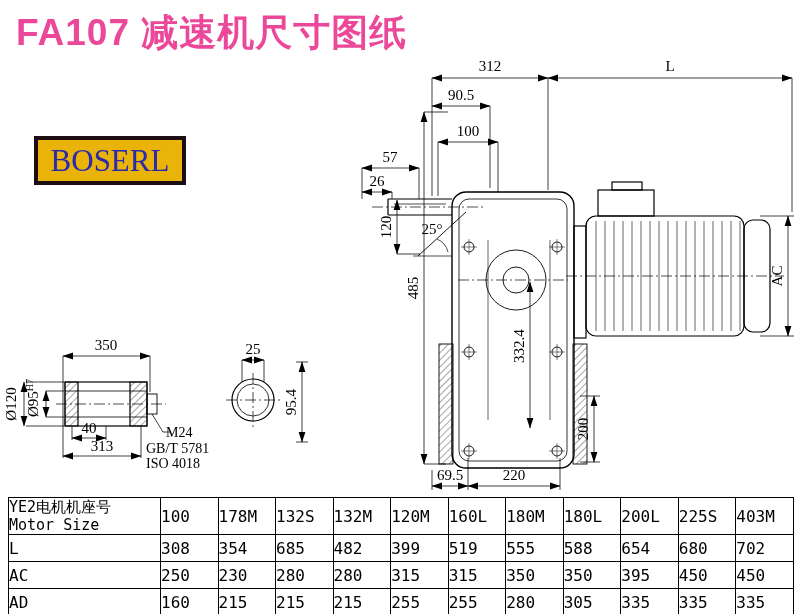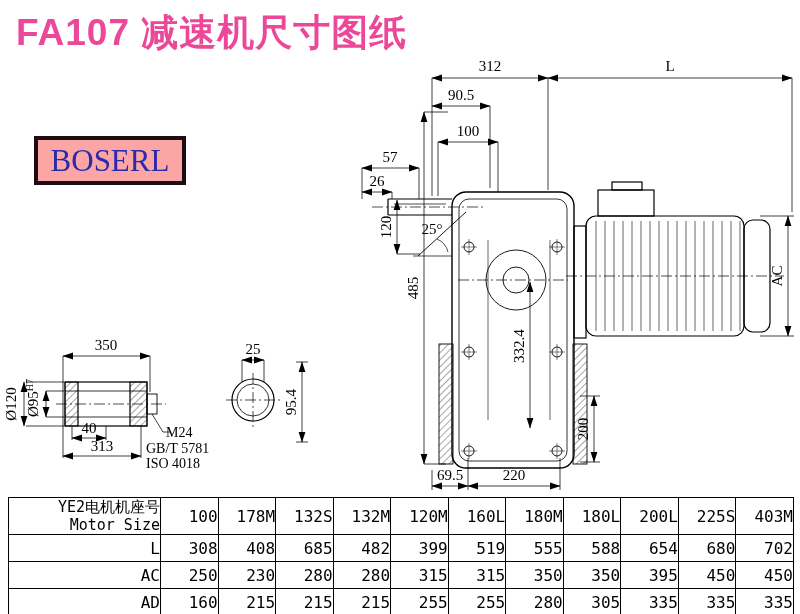--- a/index.html
+++ b/index.html
@@ -1,27 +1,27 @@
 <!DOCTYPE html>
 <html><head>
 <meta charset="utf-8">
 <style>
   * { margin:0; padding:0; box-sizing:border-box; }
   html,body { width:800px; height:614px; }
   body { background:#fff; position:relative; overflow:hidden; font-family:"Liberation Sans", sans-serif; }
   .title { position:absolute; left:16px; top:8px; font-size:37px; font-weight:bold; color:#ec4899; letter-spacing:1px; }
-  .logo { position:absolute; left:34px; top:136px; width:152px; height:49px; border:4px solid #1d0d12; background:#fca5a5; display:flex; align-items:center; justify-content:center; }
+  .logo { position:absolute; left:34px; top:136px; width:152px; height:49px; border:4px solid #1d0d12; background:#eab308; display:flex; align-items:center; justify-content:center; }
   .logo-text { font-family:"Liberation Serif", serif; font-size:31px; color:#2a2aab; }
   svg.drawing { position:absolute; left:0; top:0; }
   .dim { font-family:"Liberation Serif", serif; font-size:15px; fill:#000; stroke:none; }
   .note { font-family:"Liberation Serif", serif; font-size:14px; fill:#000; stroke:none; }
   .cl { stroke:#000; stroke-width:0.7; stroke-dasharray:11 3 2 3; fill:none; }
   .size-table { position:absolute; left:8px; top:497px; width:786px; border-collapse:collapse; table-layout:fixed;
                 font-family:"DejaVu Sans Mono","Liberation Mono",monospace; font-size:16px; color:#000; }
-  .size-table td { border:1px solid #000; text-align:right; vertical-align:middle; padding:0; overflow:hidden; }
+  .size-table td { border:1px solid #000; text-align:left; vertical-align:middle; padding:0; overflow:hidden; }
   .size-table tr.hdr td { height:37px; }
   .size-table tr.row td { height:27px; }
   .size-table .hcell div { line-height:18px; font-size:15px; }
 </style>
 </head>
 <body>
 
 <div class="title">FA107 减速机尺寸图纸</div>
 
 <div class="logo">
@@ -262,21 +262,21 @@
     <td>160L</td>
     <td>180M</td>
     <td>180L</td>
     <td>200L</td>
     <td>225S</td>
     <td>403M</td>
   </tr>
   <tr class="row">
     <td>L</td>
     <td>308</td>
-    <td>408</td>
+    <td>354</td>
     <td>685</td>
     <td>482</td>
     <td>399</td>
     <td>519</td>
     <td>555</td>
     <td>588</td>
     <td>654</td>
     <td>680</td>
     <td>702</td>
   </tr>

